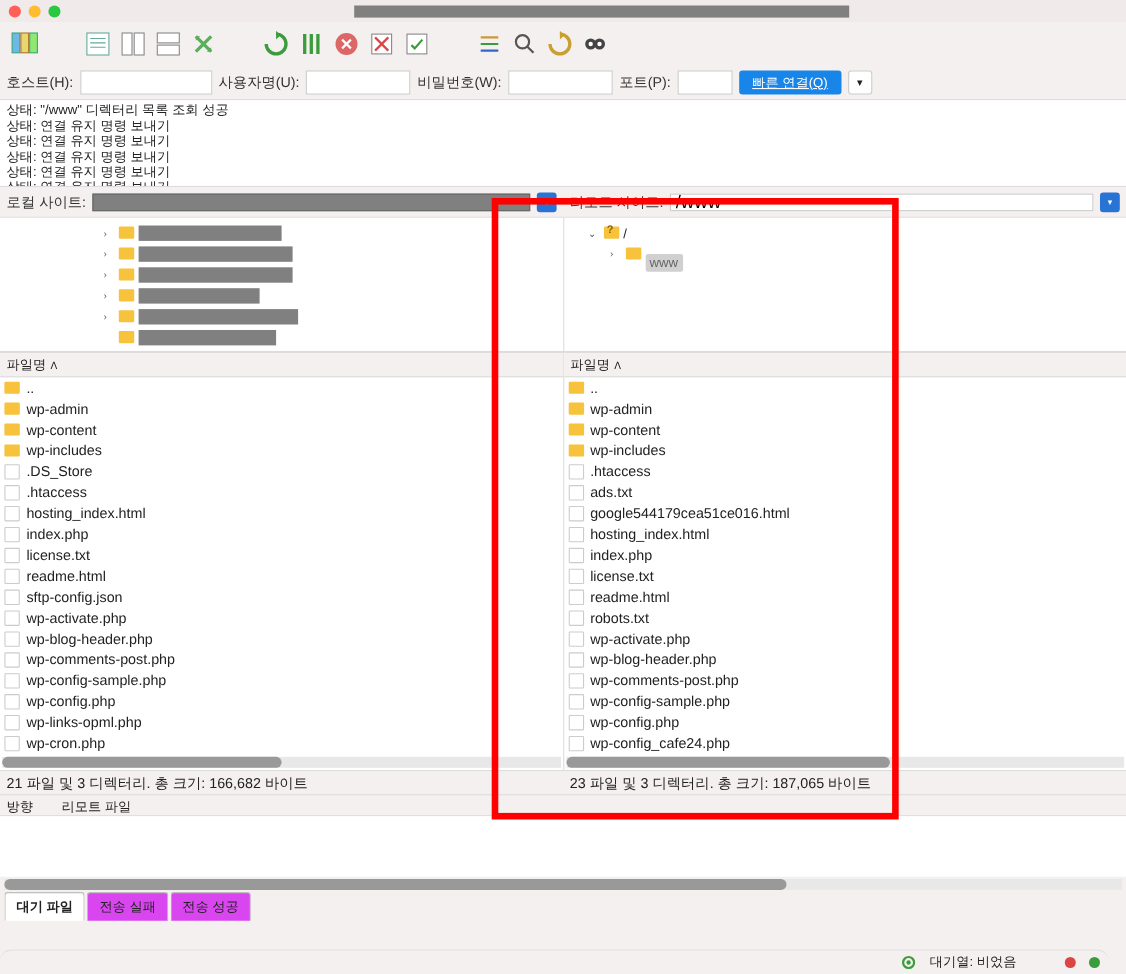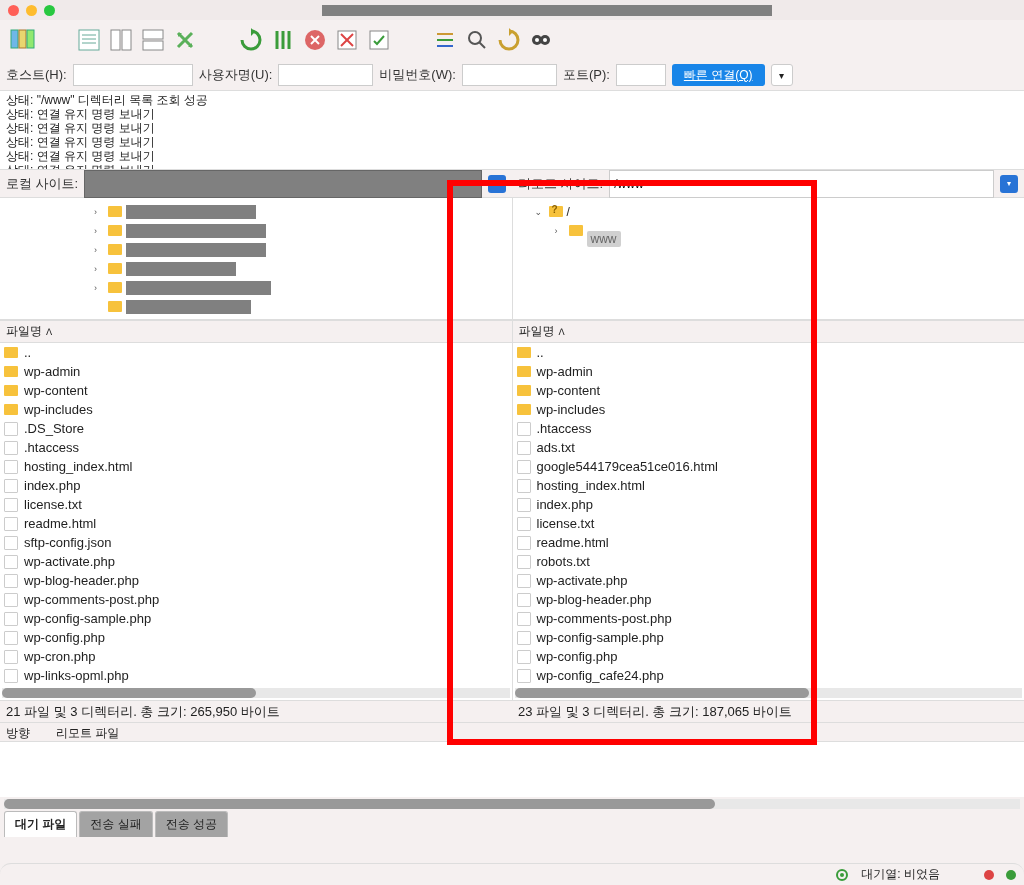--- a/index.html
+++ b/index.html
@@ -20,21 +20,21 @@
 .qc-input { height: 22px; border: 1px solid #ccc; background: #fff; padding: 0 4px; }
 .qc-btn { height: 22px; padding: 0 12px; background: #1885e8; color: #fff; border: none; border-radius: 3px; font-size: 12px; cursor: pointer; text-decoration: underline; }
 .qc-drop { width: 22px; height: 22px; border: 1px solid #ccc; background: #fff; border-radius: 3px; display: flex; align-items: center; justify-content: center; font-size: 10px; cursor: pointer; }
 
 .log { height: 80px; background: #fff; border-top: 1px solid #ddd; border-bottom: 1px solid #ddd; padding: 2px 6px; overflow: hidden; font-size: 12px; line-height: 14px; }
 .log-line { white-space: nowrap; }
 
 .site-row { height: 28px; display: flex; align-items: center; background: #f5f0f0; border-bottom: 1px solid #ddd; justify-content: flex-end; }
 .site-half { flex: 1; display: flex; align-items: center; padding: 0 6px; gap: 6px; }
 .site-label { font-size: 13px; color: #333; }
-.site-path { flex: 1; height: 28px; border: 1px solid #ccc; background: #fff; padding: 0 4px; font-size: 12px; }
+.site-path { flex: 1; height: 16px; border: 1px solid #ccc; background: #fff; padding: 0 4px; font-size: 17px; }
 .site-path.redact { background: #808080; border-color: #666; }
 .site-drop { width: 18px; height: 18px; background: #2873d6; border-radius: 3px; display: flex; align-items: center; justify-content: center; color: #fff; font-size: 8px; cursor: pointer; }
 
 .trees { height: 122px; display: flex; background: #fff; border-bottom: 1px solid #ddd; }
 .tree-half { flex: 1; padding: 4px; overflow: hidden; position: relative; }
 .tree-half:first-child { border-right: 1px solid #ddd; }
 .tree-row { display: flex; align-items: center; height: 19px; gap: 4px; font-size: 12px; }
 .tree-indent0 { padding-left: 90px; }
 .tree-indent1 { padding-left: 18px; }
 .tree-indent2 { padding-left: 38px; }
@@ -59,24 +59,24 @@
 
 .summary-row { height: 22px; display: flex; background: #f5f0f0; border-top: 1px solid #ddd; font-size: 13px; }
 .summary-half { flex: 1; padding: 2px 6px; }
 
 .queue-header { height: 20px; display: flex; background: #f5f0f0; border-top: 1px solid #ddd; border-bottom: 1px solid #ddd; font-size: 12px; }
 .qh-col { padding: 2px 6px; }
 .queue-body { height: 55px; background: #fff; }
 .queue-scroll { height: 10px; margin: 2px 4px; background: #e8e8e8; position: relative; }
 
 .tabs { height: 26px; display: flex; align-items: flex-end; background: #f5f0f0; padding: 0 4px; gap: 2px; }
-.tab { padding: 4px 10px; background: #a3a3a3; border: 1px solid #bbb; border-bottom: none; border-radius: 3px 3px 0 0; font-size: 12px; cursor: pointer; }
+.tab { padding: 4px 10px; background: #d946ef; border: 1px solid #bbb; border-bottom: none; border-radius: 3px 3px 0 0; font-size: 12px; cursor: pointer; }
 .tab.active { background: #fff; font-weight: bold; }
 
-.statusbar { position: absolute; bottom: 0; left: 0; right: 0; height: 22px; background: #f5f0f0; border-top: 1px solid #ddd; display: flex; align-items: center; justify-content: flex-end; padding: 0 8px; gap: 12px; font-size: 12px; border-radius: 11px; }
+.statusbar { position: absolute; bottom: 0; left: 0; right: 16px; height: 22px; background: #f5f0f0; border-top: 1px solid #ddd; display: flex; align-items: center; justify-content: flex-end; padding: 0 8px; gap: 12px; font-size: 12px; border-radius: 11px; }
 .status-dot { width: 10px; height: 10px; border-radius: 50%; }
 
 .highlight-box { position: absolute; border: 6px solid #ff0000; pointer-events: none; left: 447px; top: 180px; width: 370px; height: 565px; }
 
 svg { display: block; }
 </style>
 </head>
 <body>
 
 <div class="titlebar">
@@ -342,25 +342,25 @@
         <div class="list-row">
           <div class="file-ico file"></div>
           <span>wp-config-sample.php</span>
         </div>
         <div class="list-row">
           <div class="file-ico file"></div>
           <span>wp-config.php</span>
         </div>
         <div class="list-row">
           <div class="file-ico file"></div>
+          <span>wp-links-opml.php</span>
+        </div>
+        <div class="list-row">
+          <div class="file-ico file"></div>
           <span>wp-cron.php</span>
-        </div>
-        <div class="list-row">
-          <div class="file-ico file"></div>
-          <span>wp-links-opml.php</span>
         </div>
       </div>
     <div class="scroll-stub">
         <div class="scroll-thumb" style="width:50%"></div>
       </div>
   </div>
   <div class="list-half">
     <div class="list-header">
       <span>파일명</span>
       <span class="sort-arrow">ᐱ</span>
@@ -439,21 +439,21 @@
           <span>wp-config_cafe24.php</span>
         </div>
       </div>
     <div class="scroll-stub">
         <div class="scroll-thumb" style="width:58%"></div>
       </div>
   </div>
 </div>
 
 <div class="summary-row">
-  <div class="summary-half">21 파일 및 3 디렉터리. 총 크기: 265,950 바이트</div>
+  <div class="summary-half">21 파일 및 3 디렉터리. 총 크기: 166,682 바이트</div>
   <div class="summary-half">23 파일 및 3 디렉터리. 총 크기: 187,065 바이트</div>
 </div>
 
 <div class="queue-header">
   <div class="qh-col" style="width:50px">방향</div>
   <div class="qh-col">리모트 파일</div>
 </div>
 <div class="queue-body"></div>
 <div class="queue-scroll">
     <div class="scroll-thumb" style="width:70%"></div>

